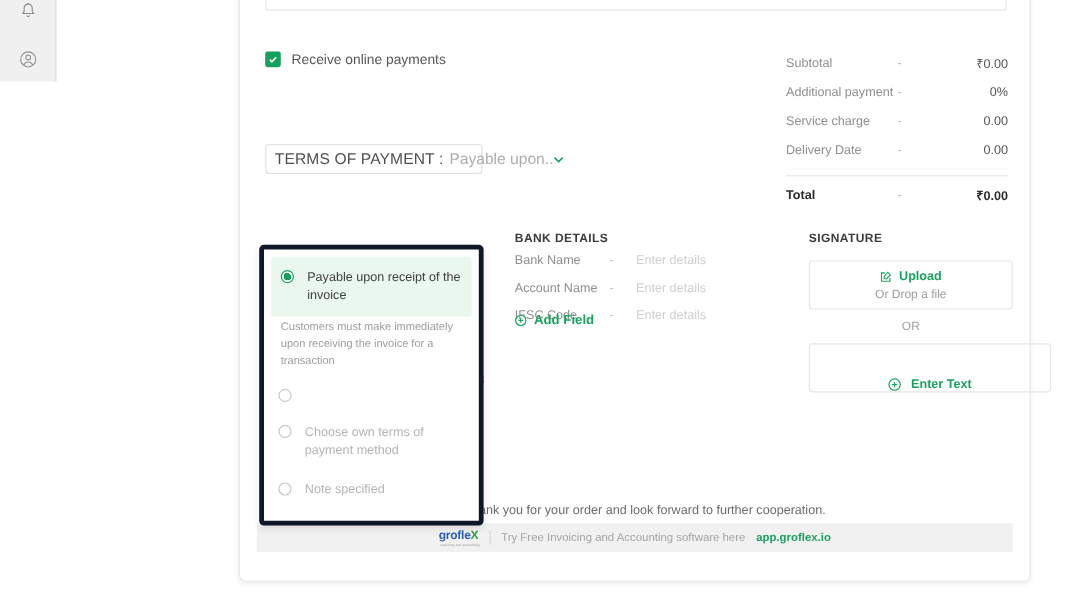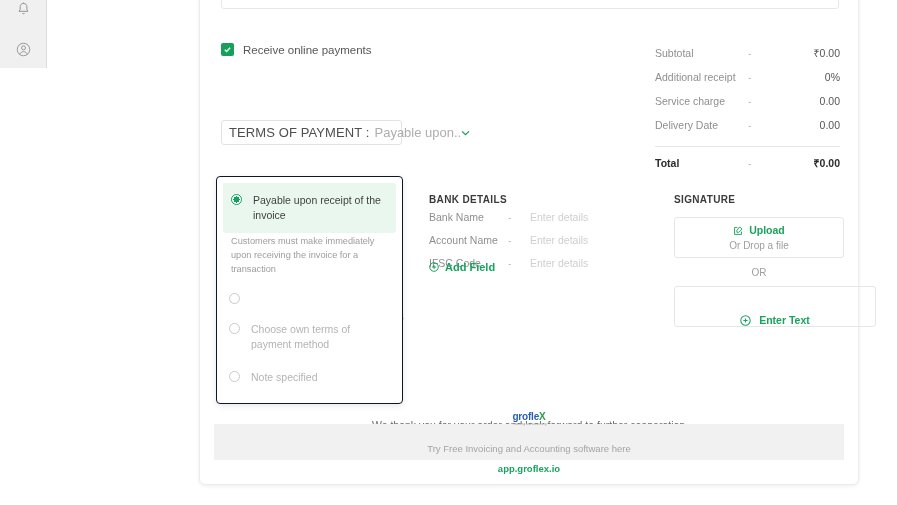--- a/index.html
+++ b/index.html
@@ -73,24 +73,24 @@
     box-sizing: border-box;
     display: flex; align-items: center; padding: 0 7px;
     font-size: 13px;
   }
   #terms-select-label { color: #4f4f4f; letter-spacing: .1px; white-space: nowrap; }
   #terms-select-value { color: #aeaeae; margin-left: 5px; white-space: nowrap; }
   #terms-chevron { margin-left: auto; color: #15a05b; display:flex; }
 
   
   #terms-dropdown {
-    position: absolute; left: 216px; top: 176px;
+    position: absolute; left: 216px; top: 204px;
     width: 187px;
     background: #ffffff;
-    border: 1px solid #0f172a;
+    border: 4px solid #0f172a;
     border-radius: 4px;
     box-shadow: 0 2px 7px rgba(0,0,0,0.09);
     box-sizing: border-box;
     padding: 6px 0 9px 0;
     z-index: 40;
   }
   .dd-option {
     display: flex; align-items: flex-start; gap: 11px;
     padding: 9px 12px 9px 12px;
     font-size: 10.5px; line-height: 1.45;
@@ -190,25 +190,24 @@
   #cin-value { color: #9a9a9a; }
   #doc-add-field { position: absolute; left: 21px; top: 382px; }
 
   
   #thank-you {
     position: absolute; left: 0; top: 458px; width: 660px;
     text-align: center; font-size: 10.5px; color: #6b6b6b;
   }
   #footer-bar {
     position: absolute; left: 14px; bottom: 24px;
-    width: 630px; height: 36px;
+    width: 630px; height: 24px;
     background: #f1f1f1;
     display: flex; align-items: center; justify-content: center;
     gap: 9px;
-    flex-direction: column;
   }
   #footer-logo {
     font-size: 10px; font-weight: bold; letter-spacing: -.2px;
     position: relative; padding-bottom: 3px;
   }
   #footer-logo .g1 { color: #2b5fb3; }
   #footer-logo .g2 { color: #2aa33f; }
   #footer-logo .tagline {
     position: absolute; left: 1px; bottom: -1px;
     font-size: 2.6px; color: #8f8f8f; letter-spacing: .2px; font-weight: normal;
@@ -264,21 +263,21 @@
   </div>
 
   <div id="summary">
     <div id="summary-rows">
         <div class="sum-row">
           <span class="sum-label">Subtotal</span>
           <span class="sum-dash">-</span>
           <span class="sum-value">₹0.00</span>
         </div>
         <div class="sum-row">
-          <span class="sum-label">Additional receipt</span>
+          <span class="sum-label">Additional payment</span>
           <span class="sum-dash">-</span>
           <span class="sum-value">0%</span>
         </div>
         <div class="sum-row">
           <span class="sum-label">Service charge</span>
           <span class="sum-dash">-</span>
           <span class="sum-value">0.00</span>
         </div>
         <div class="sum-row">
           <span class="sum-label">Delivery Date</span>

